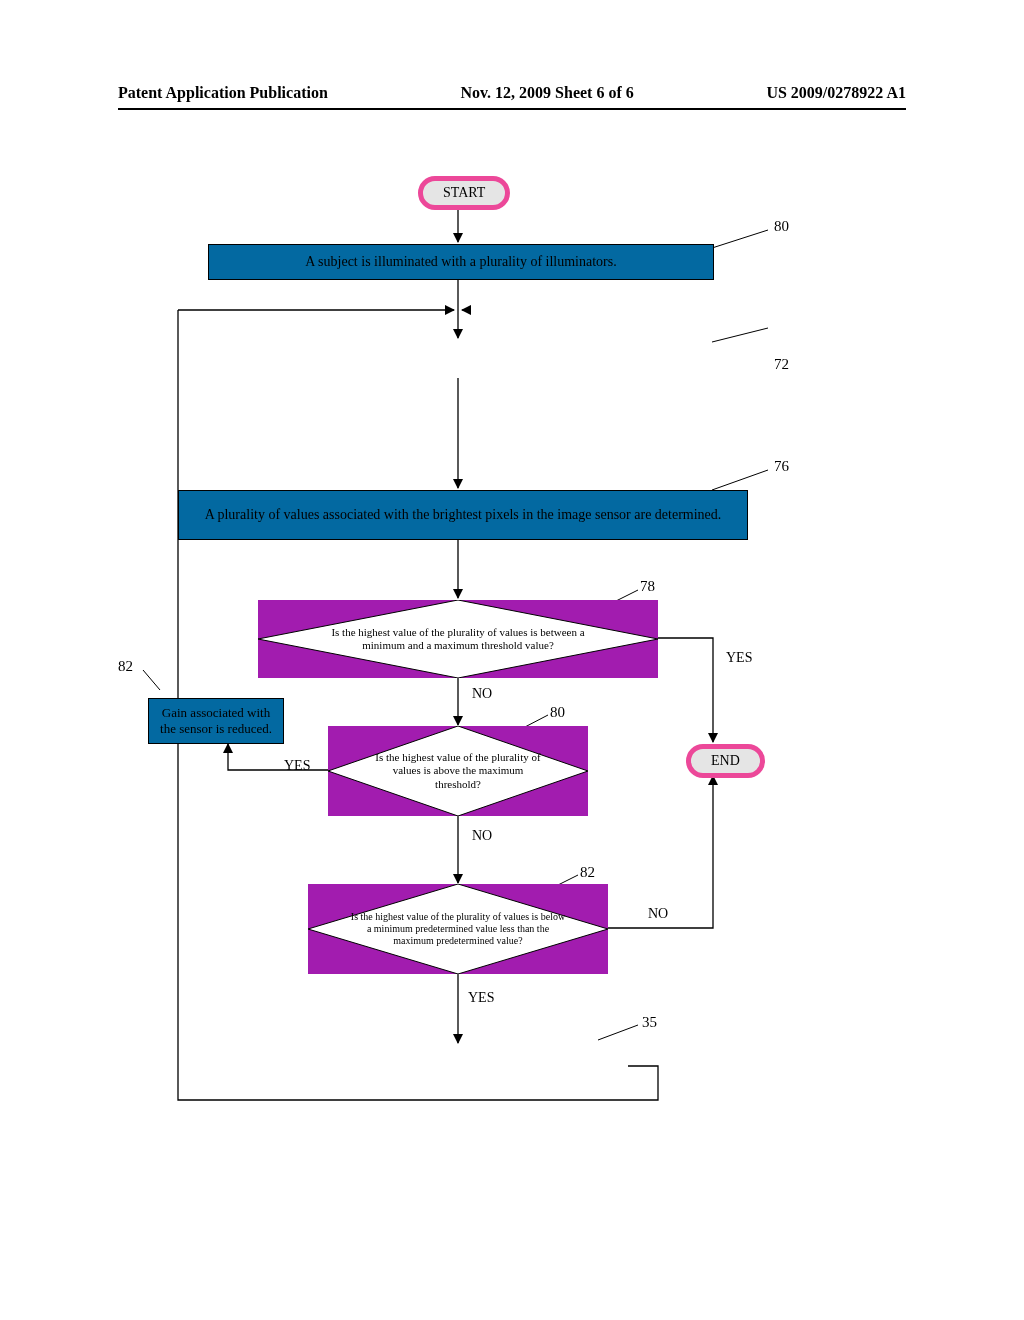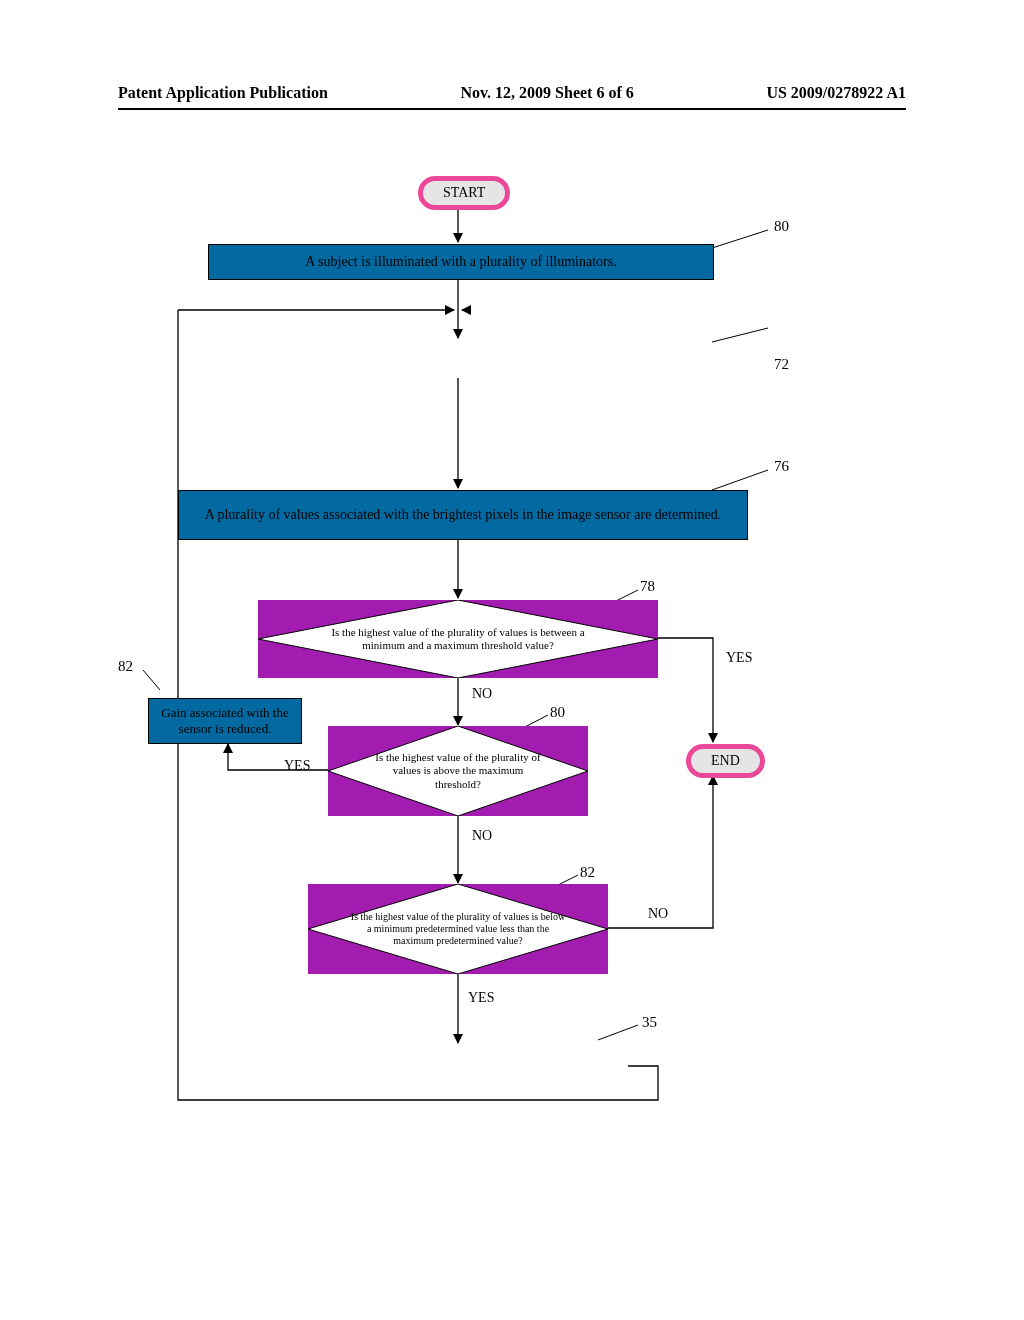--- a/index.html
+++ b/index.html
@@ -192,21 +192,21 @@
     <div class="decision" style="left:140px; top:430px; width:400px; height:78px;">
       <svg viewBox="0 0 400 78" preserveAspectRatio="none">
           <polygon points="200,0 400,39 200,78 0,39" fill="#fff" stroke="#000" stroke-width="1"></polygon>
         </svg>
       <div class="dtext">Is the highest value of the plurality of values is between a minimum and a maximum threshold value?</div>
     </div>
     <div class="ref" style="left:522px; top:408px;">78</div>
     <div class="label" style="left:608px; top:480px;">YES</div>
     <div class="label" style="left:354px; top:516px;">NO</div>
 
-    <div class="process" style="left:30px; top:528px; width:154px; height:46px; font-size:13px;">
+    <div class="process" style="left:30px; top:528px; width:136px; height:46px; font-size:13px;">
       <span>Gain associated with the sensor is reduced.</span>
     </div>
     <div class="ref" style="left:0px; top:488px;">82</div>
 
     <div class="decision" style="left:210px; top:556px; width:260px; height:90px;">
       <svg viewBox="0 0 260 90" preserveAspectRatio="none">
           <polygon points="130,0 260,45 130,90 0,45" fill="#fff" stroke="#000" stroke-width="1"></polygon>
         </svg>
       <div class="dtext">Is the highest value of the plurality of values is above the maximum threshold?</div>
     </div>

